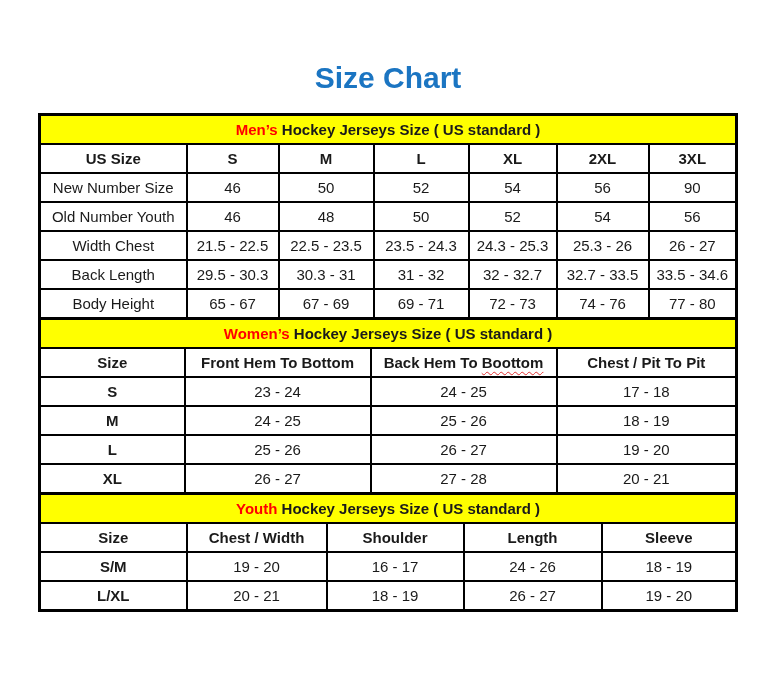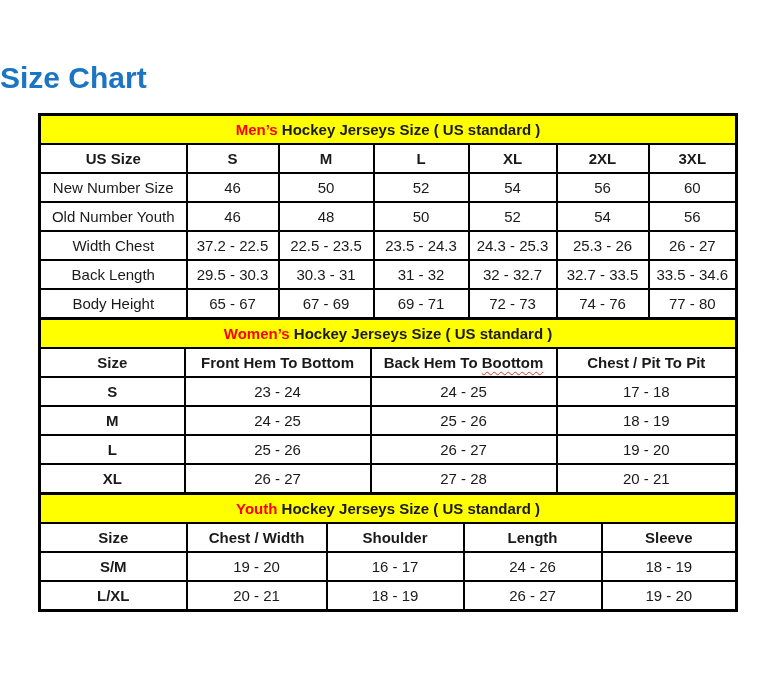--- a/index.html
+++ b/index.html
@@ -10,21 +10,21 @@
   body {
     width: 776px;
     height: 692px;
     overflow: hidden;
     font-family: "Liberation Sans", sans-serif;
     color: #1a1a1a;
   }
   .page-title {
     margin: 0 0 17px 0;
     padding-top: 60px;
-    text-align: left;
+    text-align: center;
     font-size: 30px;
     line-height: 1.2;
     font-weight: bold;
     color: #1B75C2;
     letter-spacing: 0px;
   }
   .tables-wrap {
     margin-left: 38px;
     width: 667px;
   }
@@ -96,34 +96,34 @@
         <td class="head">2XL</td>
         <td class="head">3XL</td>
       </tr>
       <tr>
         <td>New Number Size</td>
         <td>46</td>
         <td>50</td>
         <td>52</td>
         <td>54</td>
         <td>56</td>
-        <td>60</td>
+        <td>90</td>
       </tr>
       <tr>
         <td>Old Number Youth</td>
         <td>46</td>
         <td>48</td>
         <td>50</td>
         <td>52</td>
         <td>54</td>
         <td>56</td>
       </tr>
       <tr>
         <td>Width Chest</td>
-        <td>37.2 - 22.5</td>
+        <td>21.5 - 22.5</td>
         <td>22.5 - 23.5</td>
         <td>23.5 - 24.3</td>
         <td>24.3 - 25.3</td>
         <td>25.3 - 26</td>
         <td>26 - 27</td>
       </tr>
       <tr>
         <td>Back Length</td>
         <td>29.5 - 30.3</td>
         <td>30.3 - 31</td>

